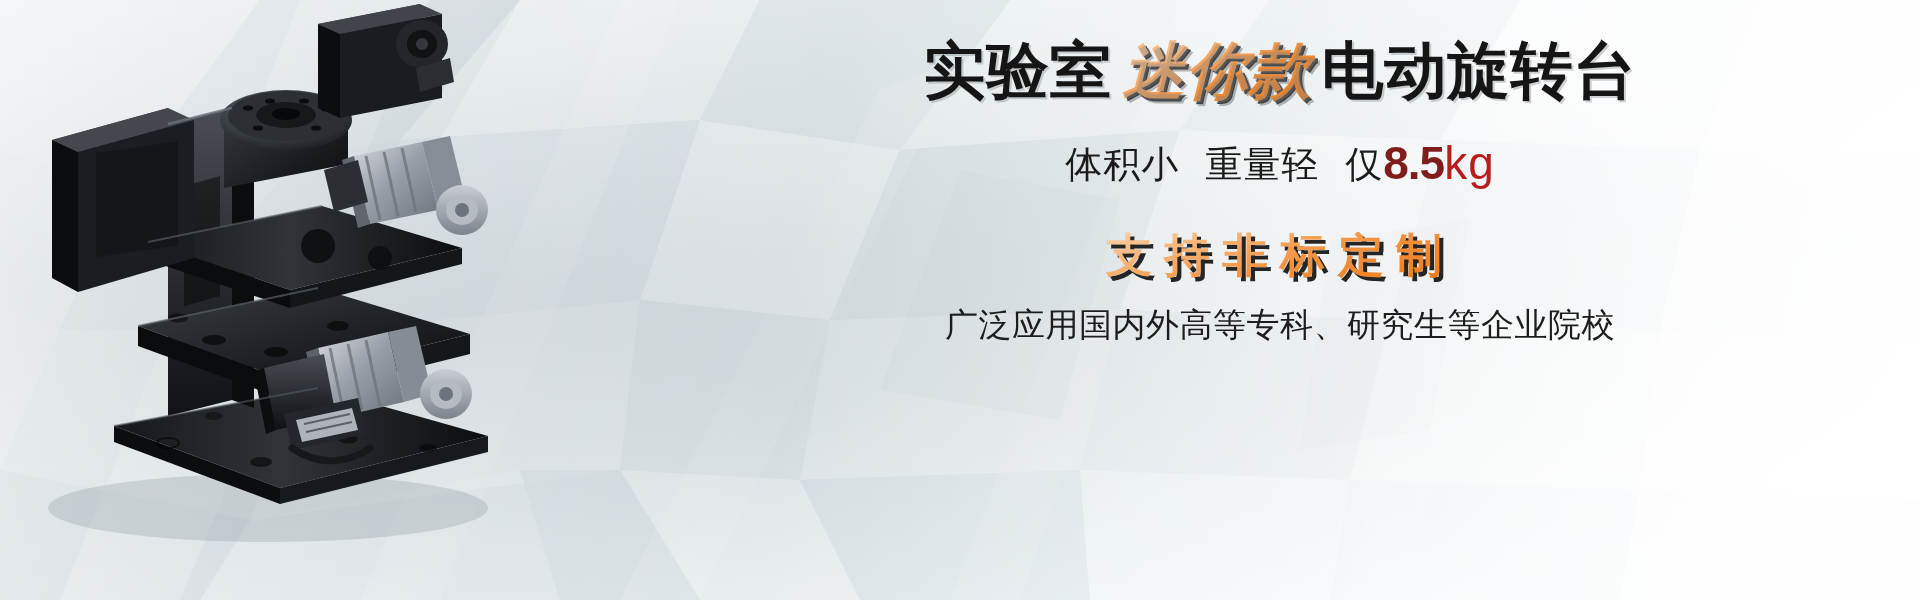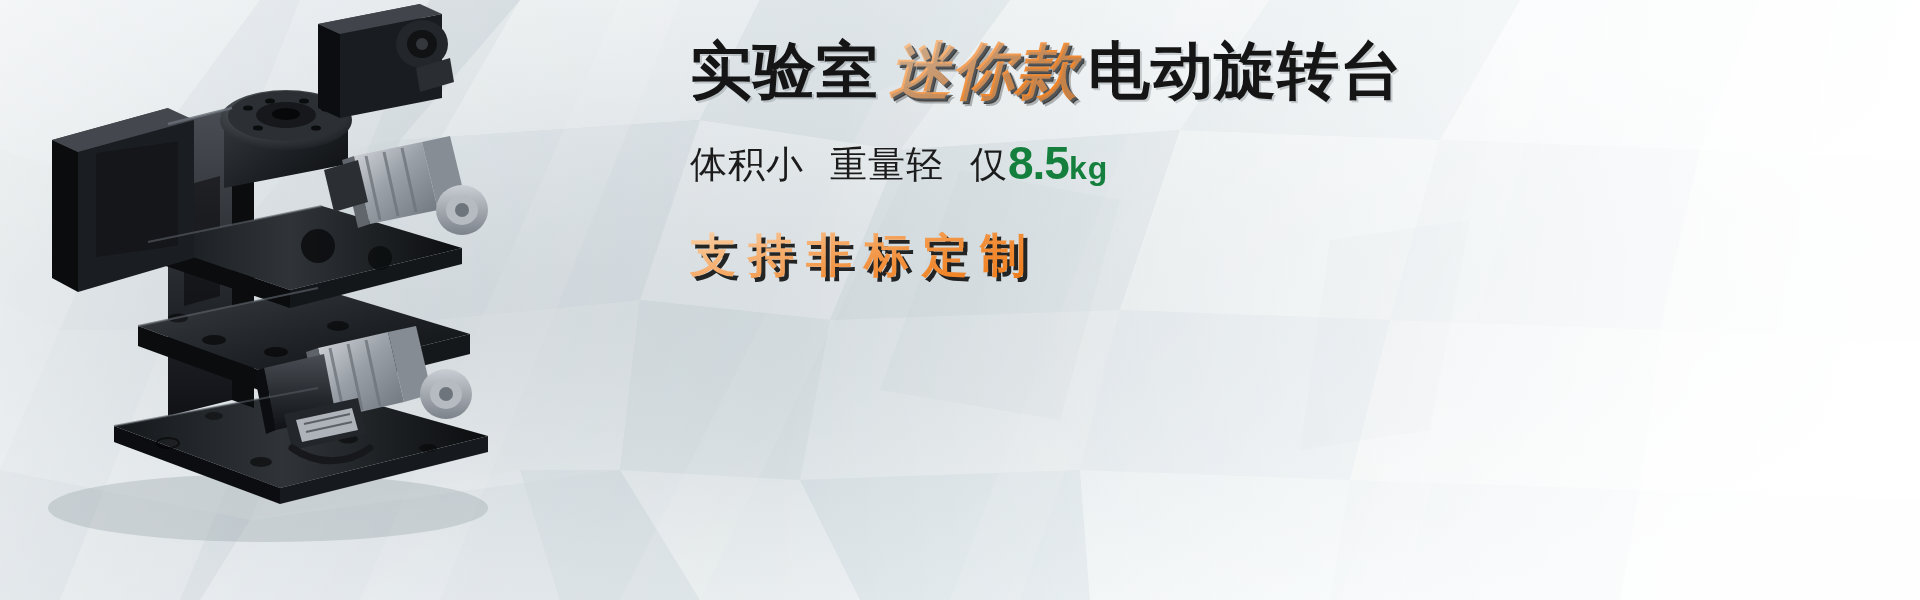--- a/index.html
+++ b/index.html
@@ -5,20 +5,21 @@
 <style>
   html,body{margin:0;padding:0;background:#fff;}
   body{font-family:"Liberation Sans","DejaVu Sans",sans-serif;}
 
   #banner{
     position:relative;
     width:1920px;
     height:600px;
     overflow:hidden;
     background:#e3e8ea;
+    text-align:center;
   }
 
   
   #bg-poly{position:absolute;inset:0;width:100%;height:100%;display:block;}
 
   
   #bg-sheen{
     position:absolute;inset:0;
     background:
       linear-gradient(100deg,
@@ -82,30 +83,30 @@
     font-size:37px;
     line-height:1;
     color:#1b1b1b;
     font-weight:400;
     letter-spacing:1px;
   }
   #spec1{margin-top:38px;}
   #spec2{margin-top:40px;}
   .spec .gap{display:inline-block;width:26px;}
   .spec .kg-num{
-    color:#15803d;
+    color:#7f1d1d;
     font-weight:700;
     font-size:46px;
     letter-spacing:-1px;
     vertical-align:-2px;
   }
   .spec .kg-unit{
-    color:#15803d;
-    font-weight:700;
-    font-size:32px;
+    color:#b91c1c;
+    font-weight:400;
+    font-size:46px;
     vertical-align:-2px;
   }
 
   
   #custom{
     margin-top:46px;
     font-size:46px;
     line-height:1;
     font-weight:700;
     letter-spacing:12px;
@@ -349,15 +350,16 @@
 
     <div class="line spec" id="spec1">
       <span>体积小</span><span class="gap"></span><span>重量轻</span><span class="gap"></span><span>仅</span><span class="kg-num">8.5</span><span class="kg-unit">kg</span>
     </div>
 
 
     <div class="line">
       <span id="custom">支持非标定制</span>
     </div>
 
+    <div class="line" id="footnote">广泛应用国内外高等专科、研究生等企业院校</div>
 
   </div>
 </div>
 
 </body></html>

